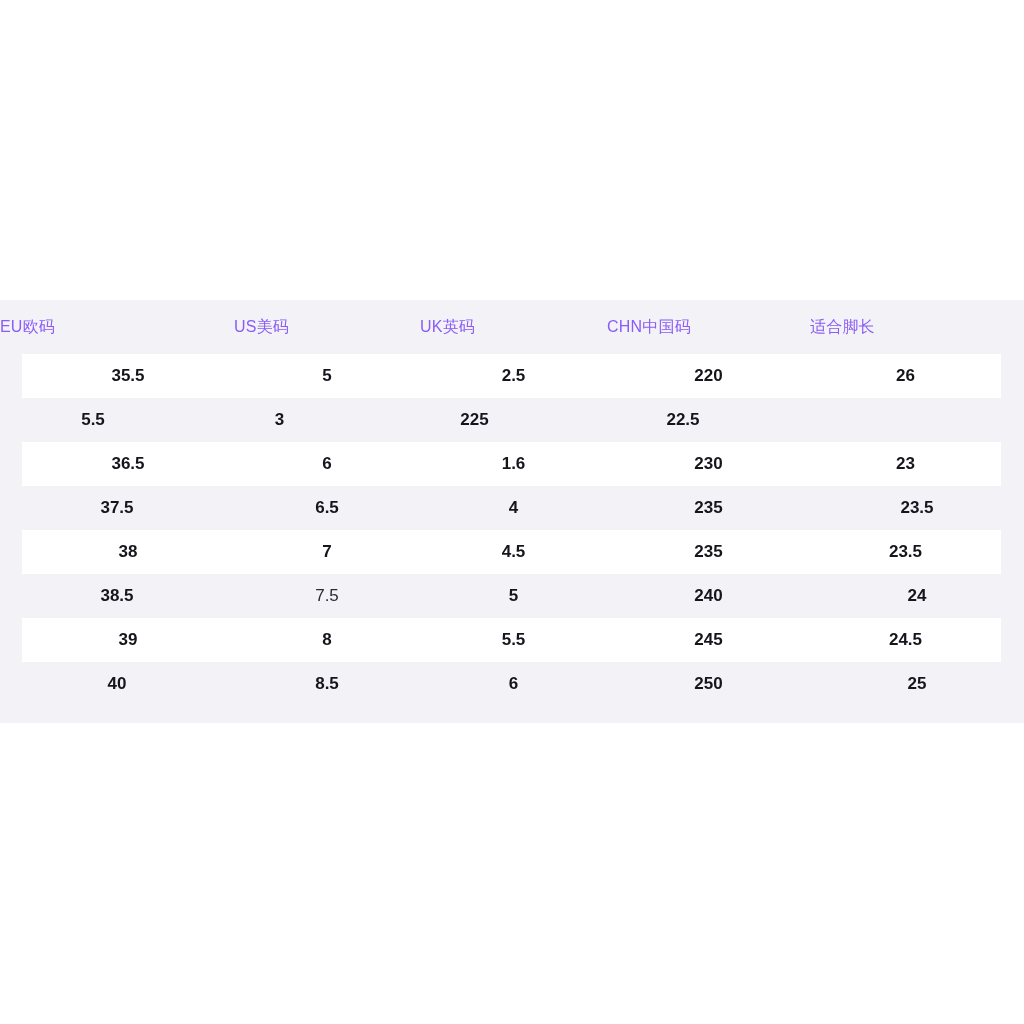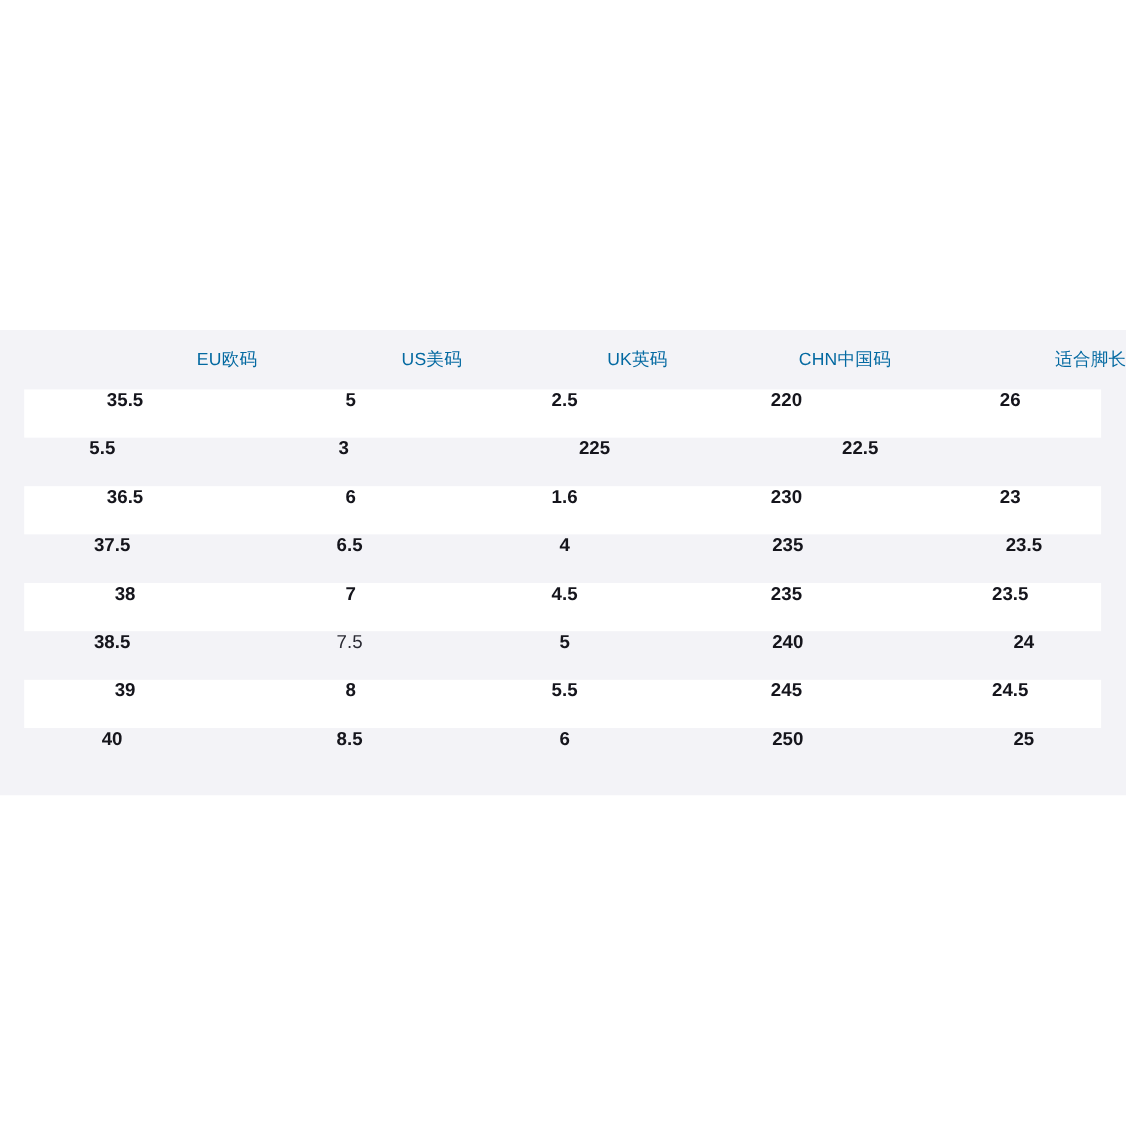--- a/index.html
+++ b/index.html
@@ -36,35 +36,34 @@
   .table-head {
     display: flex;
     align-items: center;
     height: 54px;
     background: #f3f3f7;
   }
 
   .table-head .cell {
     font-size: 16px;
     font-weight: 400;
-    color: #0369a1;
-    text-align: right;
+    color: #8b5cf6;
+    text-align: left;
     letter-spacing: 0.2px;
   }
 
   .table-body {
     display: block;
   }
 
   .row {
     display: flex;
-    align-items: flex-start;
+    align-items: center;
     height: 44px;
     box-sizing: border-box;
-    gap: 33px;
   }
 
   
   .row.stripe-light {
     background: #ffffff;
     width: 979px;
     margin-left: 22px;
   }
 
   .row.stripe-dark {

